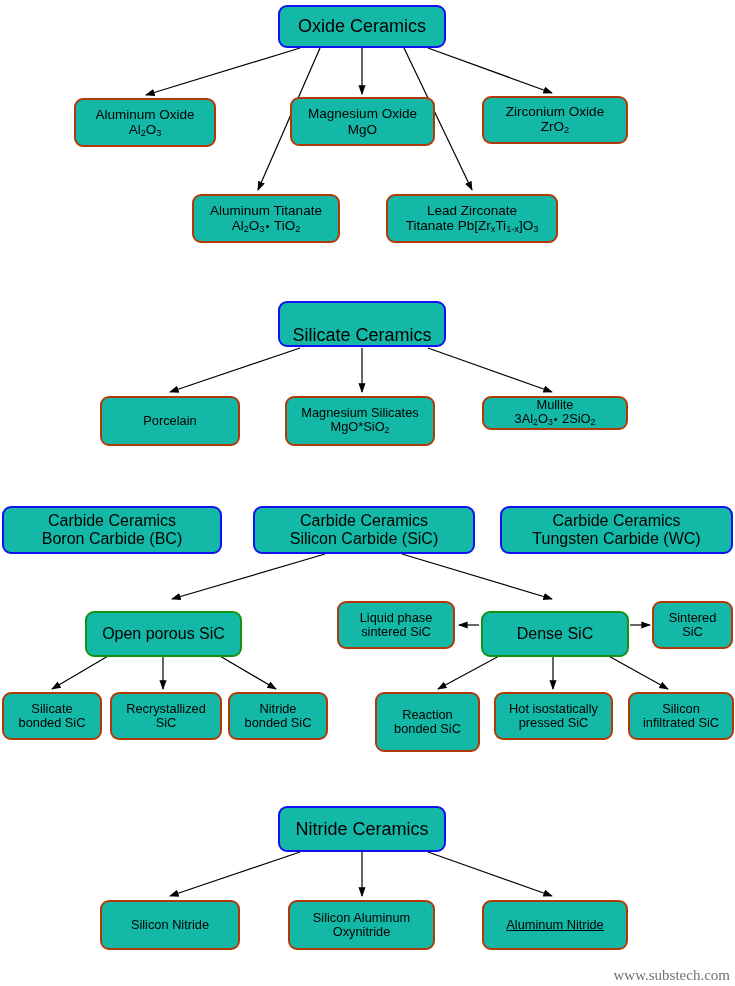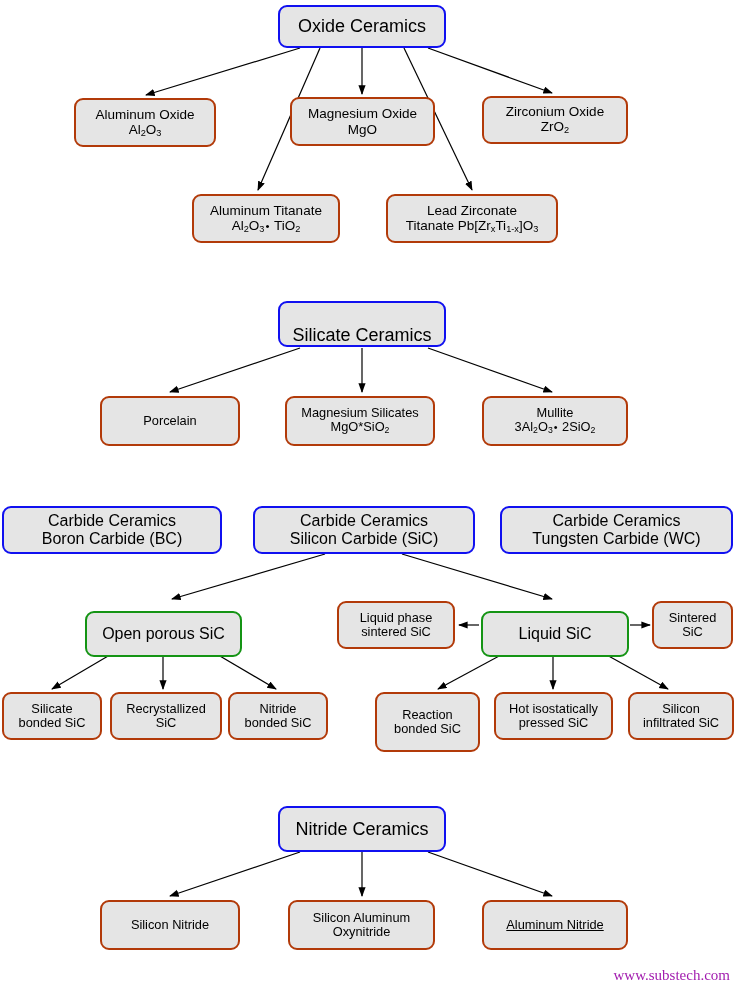--- a/index.html
+++ b/index.html
@@ -22,21 +22,21 @@
     position: absolute;
     left: 0;
     top: 0;
     width: 735px;
     height: 986px;
     pointer-events: none;
   }
   .node {
     position: absolute;
     box-sizing: border-box;
-    background: #e5e5e5;
+    background: #14b8a6;
     border-radius: 9px;
     border: 2px solid #B23A09;
     display: flex;
     flex-direction: column;
     align-items: center;
     justify-content: center;
     text-align: center;
     line-height: 1.12;
     z-index: 2;
   }
@@ -47,21 +47,21 @@
   .f18 { font-size: 18px; }
   .f16 { font-size: 16px; }
   .f14 { font-size: 13.5px; }
   .f13 { font-size: 12.8px; }
   sub { font-size: 0.68em; vertical-align: -0.22em; }
   .dot { font-size: 0.85em; padding: 0 1px; }
   .footer {
     position: absolute;
     right: 5px;
     bottom: 2px;
-    color: #a21caf;
+    color: #737373;
     font-family: "Liberation Serif", serif;
     font-size: 15px;
     z-index: 3;
   }
 </style>
 </head>
 <body>
 
 <div id="canvas">
 
@@ -138,21 +138,21 @@
 
   <div class="node leaf" style="left:100px; top:396px; width:140px; height:50px;">
     <span class="ln f13">Porcelain</span>
   </div>
 
   <div class="node leaf" style="left:285px; top:396px; width:150px; height:50px;">
     <span class="ln f13">Magnesium Silicates</span>
     <span class="ln f13">MgO*SiO<sub>2</sub></span>
   </div>
 
-  <div class="node leaf" style="left:482px; top:396px; width:146px; height:50px;">
+  <div class="node leaf" style="left:482px; top:396px; width:146px; height:34px;">
     <span class="ln f13">Mullite</span>
     <span class="ln f13">3Al<sub>2</sub>O<sub>3</sub><span class="dot">•</span> 2SiO<sub>2</sub></span>
   </div>
 
   <div class="node root" style="left:2px; top:506px; width:220px; height:48px;">
     <span class="ln f16">Carbide Ceramics</span>
     <span class="ln f16">Boron Carbide (BC)</span>
   </div>
 
   <div class="node root" style="left:253px; top:506px; width:222px; height:48px;">
@@ -163,21 +163,21 @@
   <div class="node root" style="left:500px; top:506px; width:233px; height:48px;">
     <span class="ln f16">Carbide Ceramics</span>
     <span class="ln f16">Tungsten Carbide (WC)</span>
   </div>
 
   <div class="node mid" style="left:85px; top:602px; width:157px; height:46px;">
     <span class="ln f16">Open porous SiC</span>
   </div>
 
   <div class="node mid" style="left:481px; top:602px; width:148px; height:46px;">
-    <span class="ln f16">Liquid SiC</span>
+    <span class="ln f16">Dense SiC</span>
   </div>
 
   <div class="node leaf" style="left:337px; top:601px; width:118px; height:48px;">
     <span class="ln f13">Liquid phase</span>
     <span class="ln f13">sintered SiC</span>
   </div>
 
   <div class="node leaf" style="left:652px; top:601px; width:81px; height:48px;">
     <span class="ln f13">Sintered</span>
     <span class="ln f13">SiC</span>

